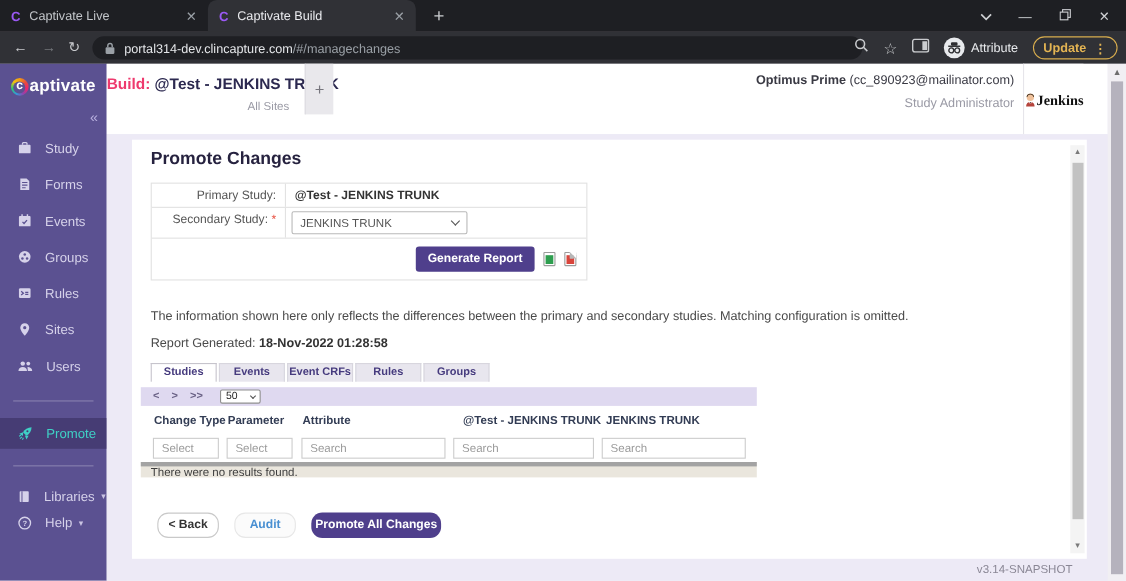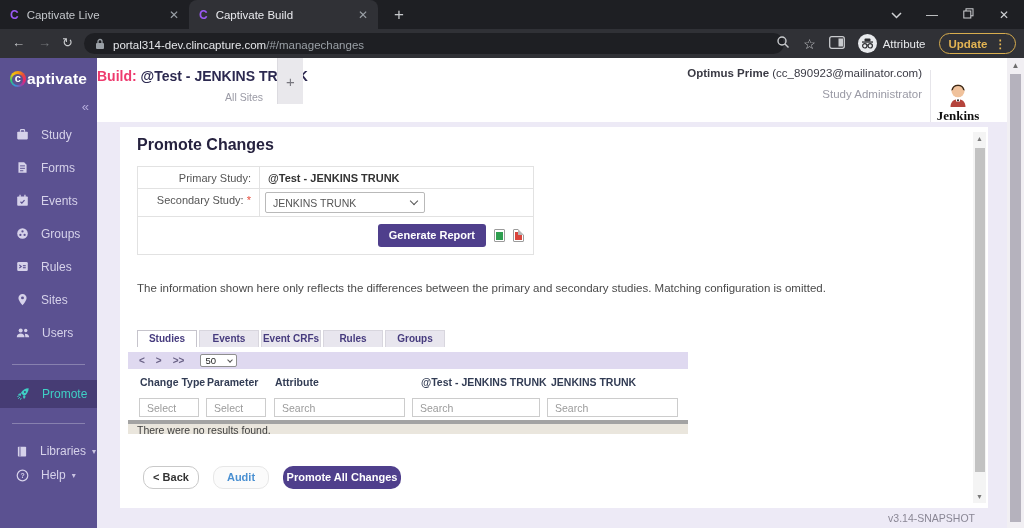--- a/index.html
+++ b/index.html
@@ -51,21 +51,21 @@
   .app-header { position:absolute; left:97px; top:58px; width:910px; height:64px; background:#fff; }
   .study-tab { position:absolute; left:0; top:0; width:180px; height:64px; }
   .study-line1 { text-align:center; margin-top:10px; font-size:14px; font-weight:bold; white-space:nowrap; }
   .build-prefix { color:#ee3a6e; }
   .study-name { color:#2c2950; }
   .all-sites { text-align:right; padding-right:14px; color:#9a9aa5; font-size:10.5px; margin-top:7px; }
   .add-tab { position:absolute; left:180px; top:0; width:26px; height:46px; background:#e9e8ec; border-left:1px solid #dcdbe0; color:#77767e; font-size:15px; display:flex; align-items:center; justify-content:center; }
   .user-info { position:absolute; right:85px; top:9px; text-align:right; font-size:11.5px; color:#3a3a44; }
   .user-name { font-weight:bold; }
   .user-role { margin-top:9px; color:#9a9aa5; }
-  .jenkins-box { position:absolute; left:833px; top:12px; width:55px; height:64px; border-left:1px solid #e6e5ea; display:flex; flex-direction:column; align-items:center; justify-content:center; background:#fff; }
+  .jenkins-box { position:absolute; left:833px; top:0; width:55px; height:64px; border-left:1px solid #e6e5ea; display:flex; flex-direction:row; align-items:center; justify-content:center; background:#fff; }
   .jenkins-label { font-family:"Liberation Serif", serif; font-weight:bold; font-size:13px; color:#101010; margin-top:1px; }
 
   
   .content { position:absolute; left:97px; top:122px; width:910px; height:406px; background:#edeaf6; }
   .card { position:absolute; left:23px; top:5px; width:868px; height:381px; background:#fff; }
   .page-title { position:absolute; left:17px; top:9px; font-size:16px; font-weight:bold; color:#26223f; }
 
   .form-table { position:absolute; left:17px; top:39px; width:397px; border:1px solid #e2e2e2; }
   .frow { display:flex; border-bottom:1px solid #e2e2e2; }
   .frow:last-child { border-bottom:none; }
@@ -339,20 +339,23 @@
         </div>
       </div>
       <div class="frow r3">
         <div class="btn-generate">Generate Report</div>
         <div class="file-ic xls"></div>
         <div class="file-ic pdf"></div>
       </div>
     </div>
 
     <div class="info-text">The information shown here only reflects the differences between the primary and secondary studies. Matching configuration is omitted.</div>
+    <div class="report-line">
+      <span>Report Generated:</span> <b>18-Nov-2022 01:28:58</b>
+    </div>
 
     <div class="tabs-row">
       <div class="ptab active">Studies</div>
       <div class="ptab">Events</div>
       <div class="ptab">Event CRFs</div>
       <div class="ptab">Rules</div>
       <div class="ptab">Groups</div>
     </div>
 
     <div class="pagination">

